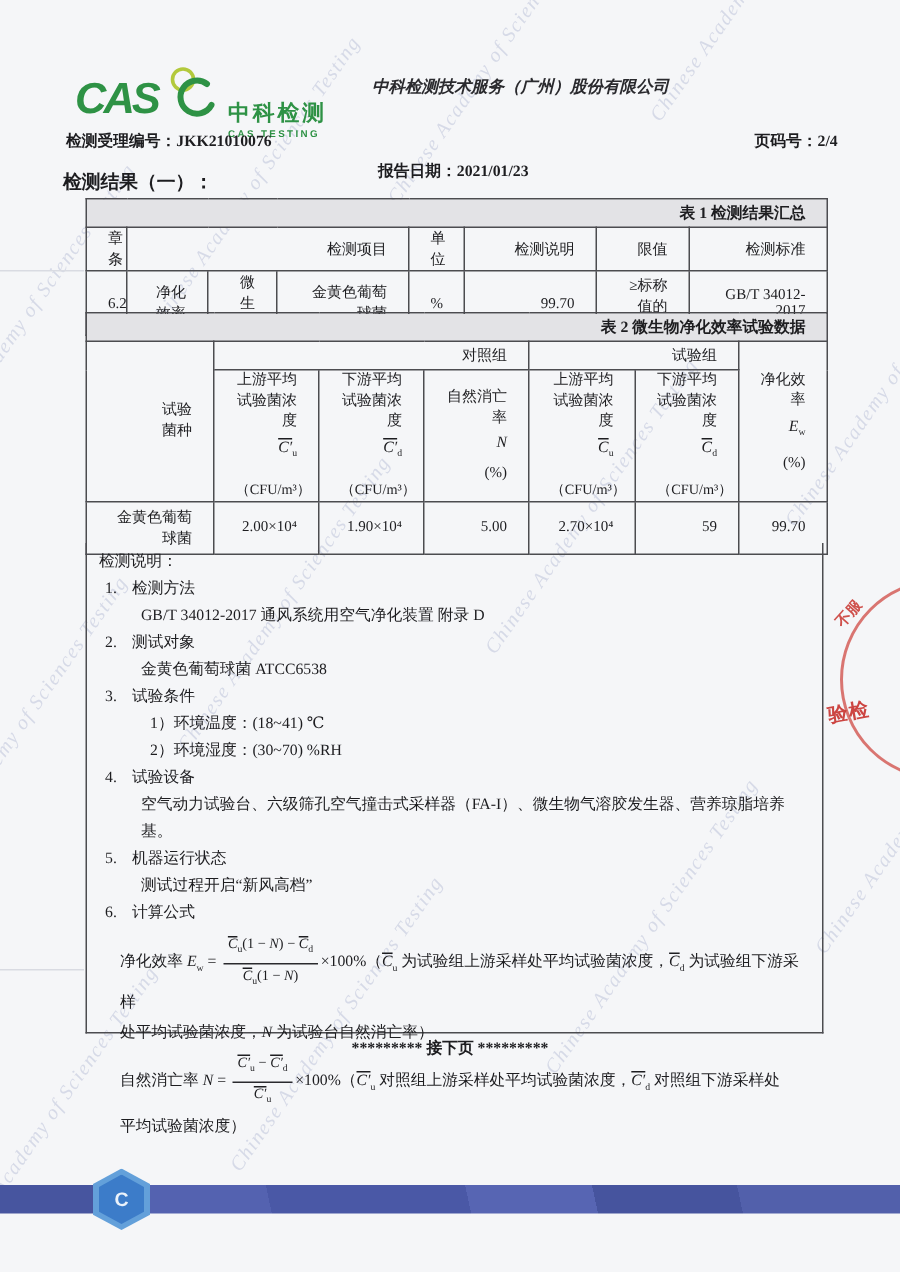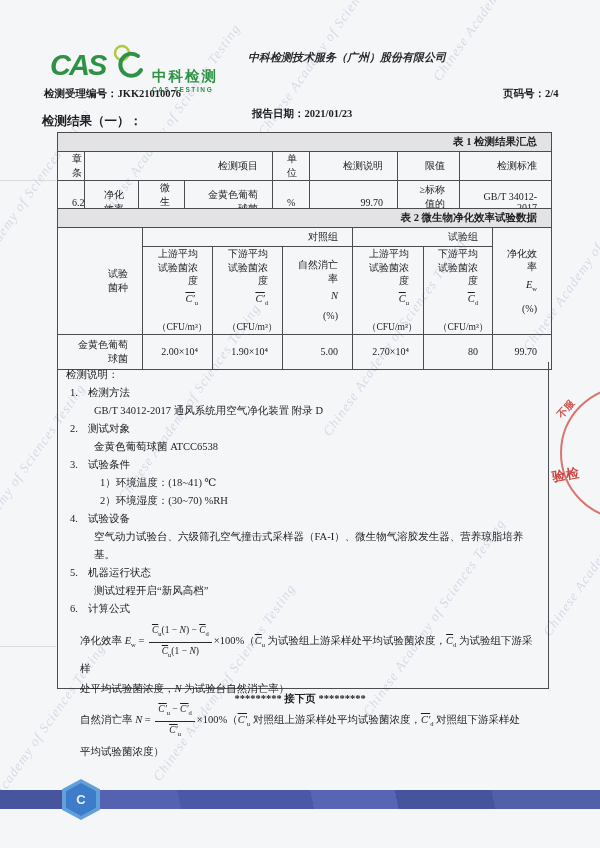--- a/index.html
+++ b/index.html
@@ -227,21 +227,21 @@
         <div class="chsym"><span class="ov"><i>C</i></span><sub>d</sub></div>
         <div class="chcfu">（CFU/m³）</div>
       </td>
     </tr>
     <tr class="drow">
       <td>金黄色葡萄球菌</td>
       <td>2.00×10⁴</td>
       <td>1.90×10⁴</td>
       <td>5.00</td>
       <td>2.70×10⁴</td>
-      <td>80</td>
+      <td>59</td>
       <td>99.70</td>
     </tr>
   </tbody>
     </table>
 
   <div class="notes">
     <div>检测说明：</div>
     <div class="nrow">
         <span class="nno">1.</span>
         <span>检测方法</span>

